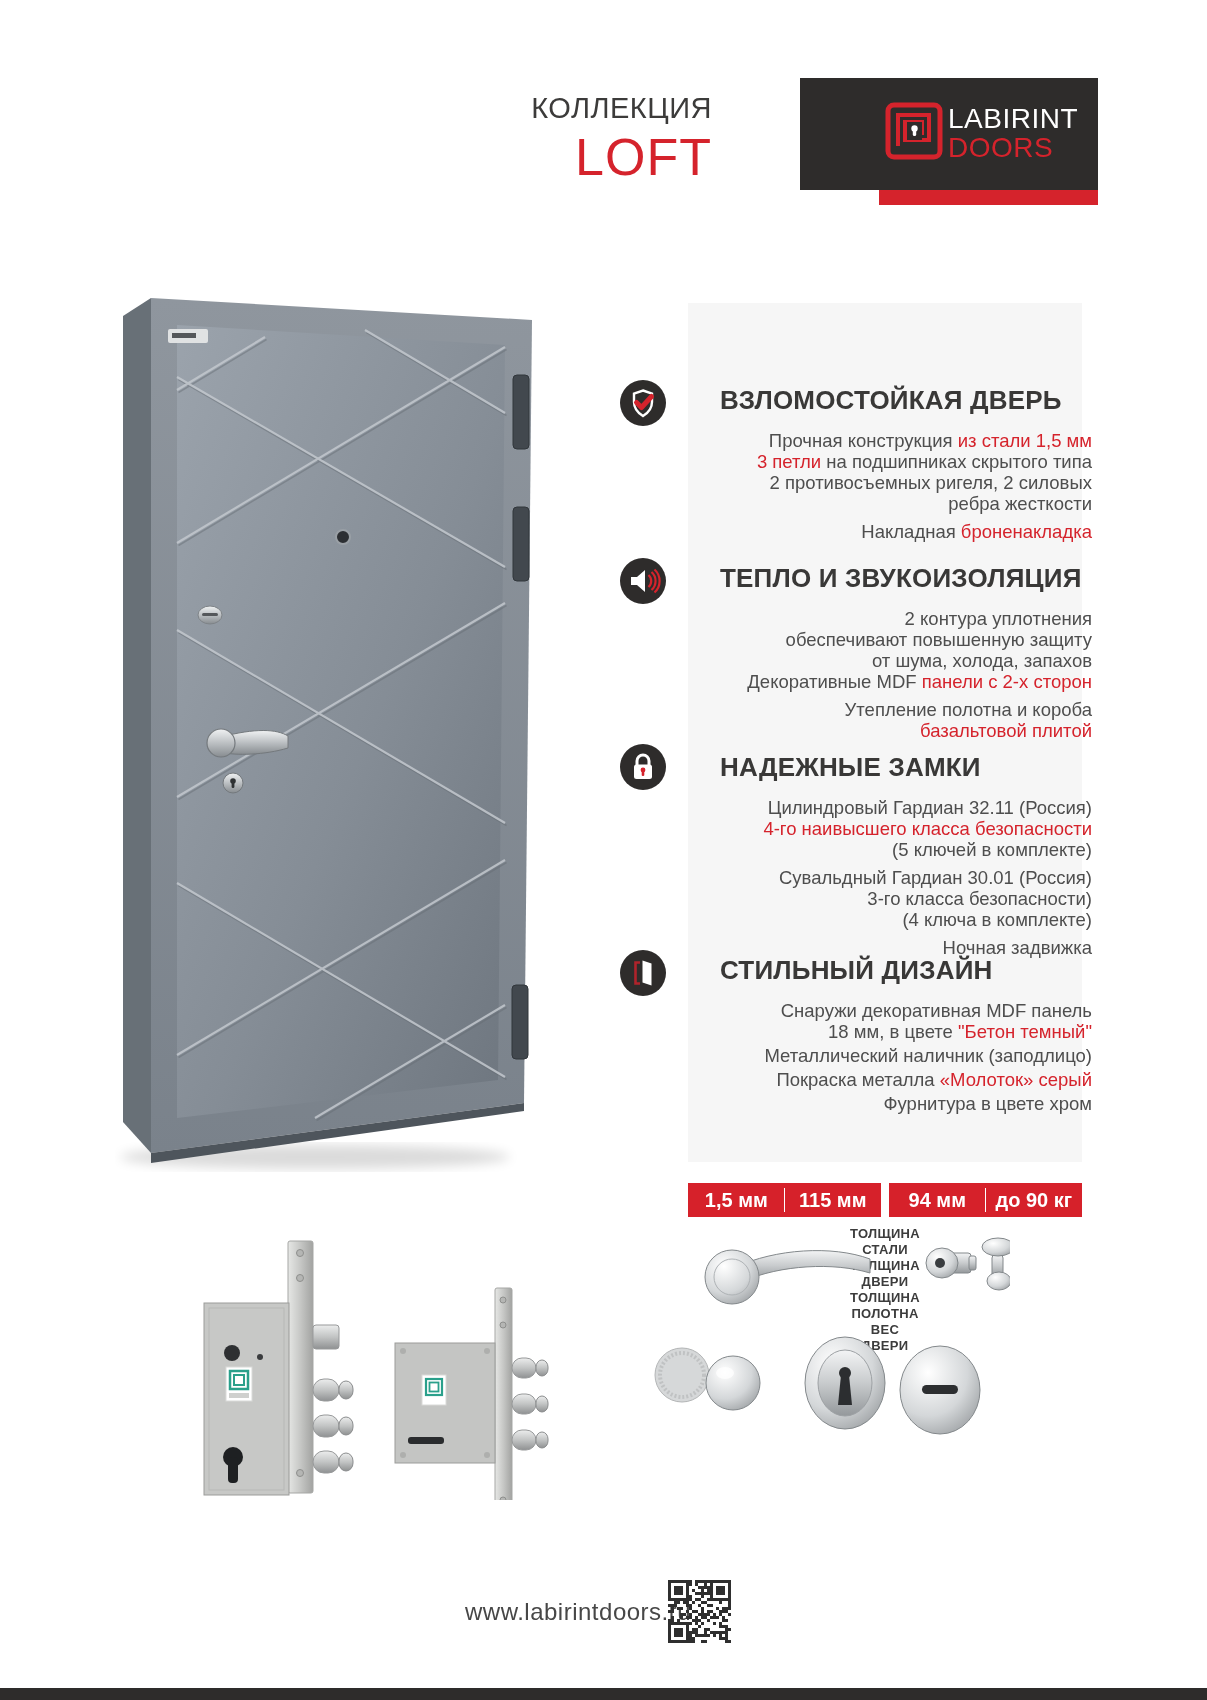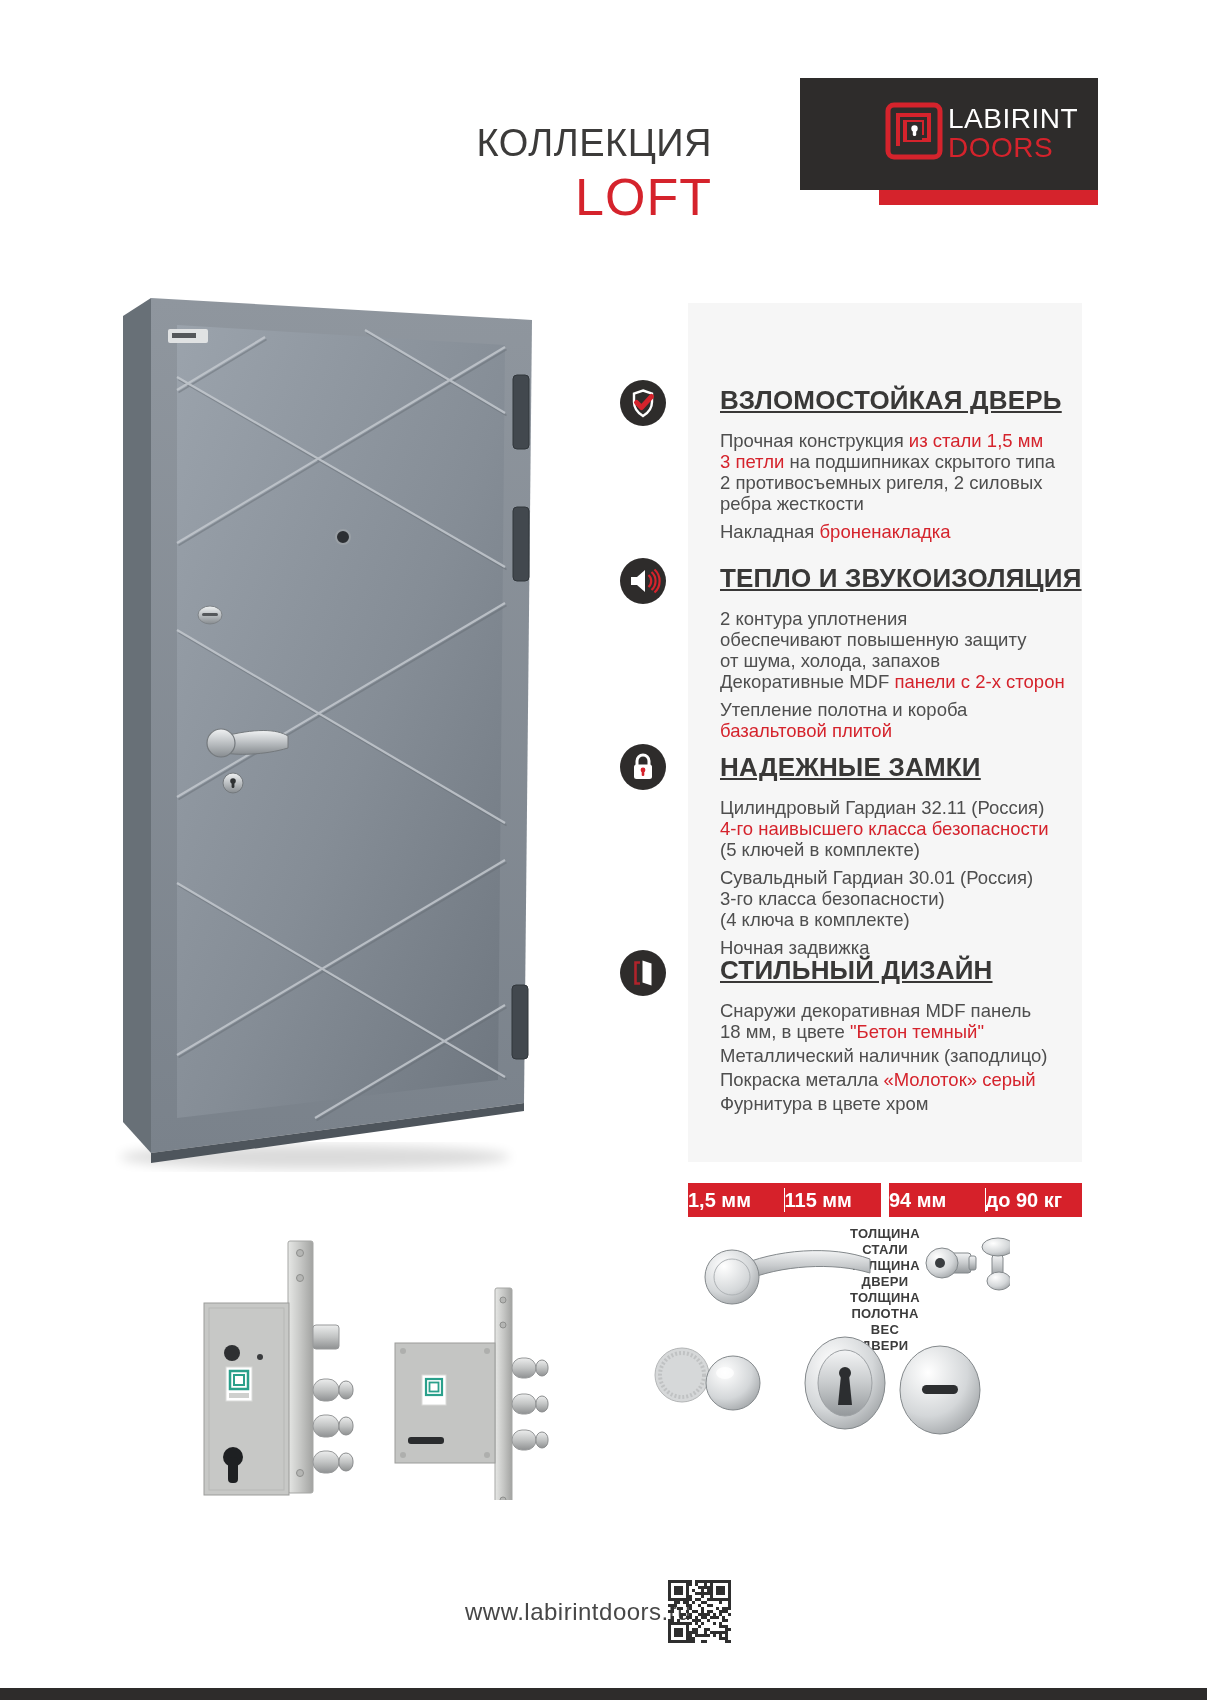--- a/index.html
+++ b/index.html
@@ -1,45 +1,45 @@
 <!DOCTYPE html>
 <html><head>
 <meta charset="utf-8">
 <style>
   html,body{margin:0;padding:0;background:#fff;}
   .page{position:relative;width:1207px;height:1700px;background:#ffffff;overflow:hidden;
         font-family:"Liberation Sans",sans-serif;margin:0 auto;}
 
   
   .collection{position:absolute;top:92px;left:380px;width:332px;text-align:right;}
-  .collection-label{font-size:38px;color:#3c3b3a;letter-spacing:.5px;margin-top:30px;}
+  .collection-label{font-size:29px;color:#3c3b3a;letter-spacing:.5px;}
   .collection-name{font-size:52px;color:#d5232c;letter-spacing:1px;margin-top:2px;}
   .brand-block{position:absolute;left:800px;top:78px;width:298px;height:112px;background:#2e2c2b;}
   .brand-logo{position:absolute;left:85px;top:24px;width:58px;height:58px;}
   .brand-text{position:absolute;left:148px;top:26px;line-height:29px;font-size:28px;letter-spacing:.5px;}
   .brand-line1{color:#ffffff;display:block;}
   .brand-line2{color:#d5232c;display:block;}
   .brand-strip{position:absolute;left:879px;top:190px;width:219px;height:15px;background:#d5232c;}
 
   
   .features-panel{position:absolute;left:688px;top:303px;width:394px;height:859px;background:#f6f6f6;}
   .feature{position:absolute;left:720px;width:372px;}
-  .feature-title{font-size:26px;font-weight:bold;color:#393837;white-space:nowrap;letter-spacing:.2px;text-decoration:underline;}
+  .feature-title{font-size:26px;font-weight:bold;color:#393837;white-space:nowrap;letter-spacing:.2px;}
   .feature-body{margin-top:14px;}
-  .fline{white-space:nowrap;font-size:18.5px;line-height:21px;color:#4e4e4e;}
+  .fline{white-space:nowrap;font-size:18.5px;line-height:21px;color:#4e4e4e;text-align:right;}
   .fline .accent{color:#d5232c;}
   .fline.gap{margin-top:7px;}
   .fline.gap-sm{margin-top:3px;}
   .feature-icon{position:absolute;left:620px;width:46px;height:46px;}
 
   
   .specs{position:absolute;left:688px;top:1183px;width:394px;}
   .spec-row{display:flex;}
   .spec-cell{height:34px;line-height:34px;background:#d6212a;color:#fff;
-             font-size:20px;font-weight:bold;text-align:left;flex:1;position:relative;}
+             font-size:20px;font-weight:bold;text-align:center;flex:1;position:relative;}
   .spec-cell.div:after{content:"";position:absolute;right:-1px;top:5px;bottom:5px;width:2px;background:#fff;}
   .spec-gap{width:8px;background:#fff;}
   .label-row{display:flex;margin-top:9px;flex-direction:column;}
   .spec-label{flex:1;text-align:center;font-size:13px;font-weight:bold;color:#3c3c3c;
               line-height:16px;white-space:pre-line;letter-spacing:.3px;}
   .label-gap{width:8px;}
 
   
   .door-figure{position:absolute;left:115px;top:285px;width:450px;height:890px;}
   .locks-figure{position:absolute;left:160px;top:1185px;width:400px;height:315px;}

